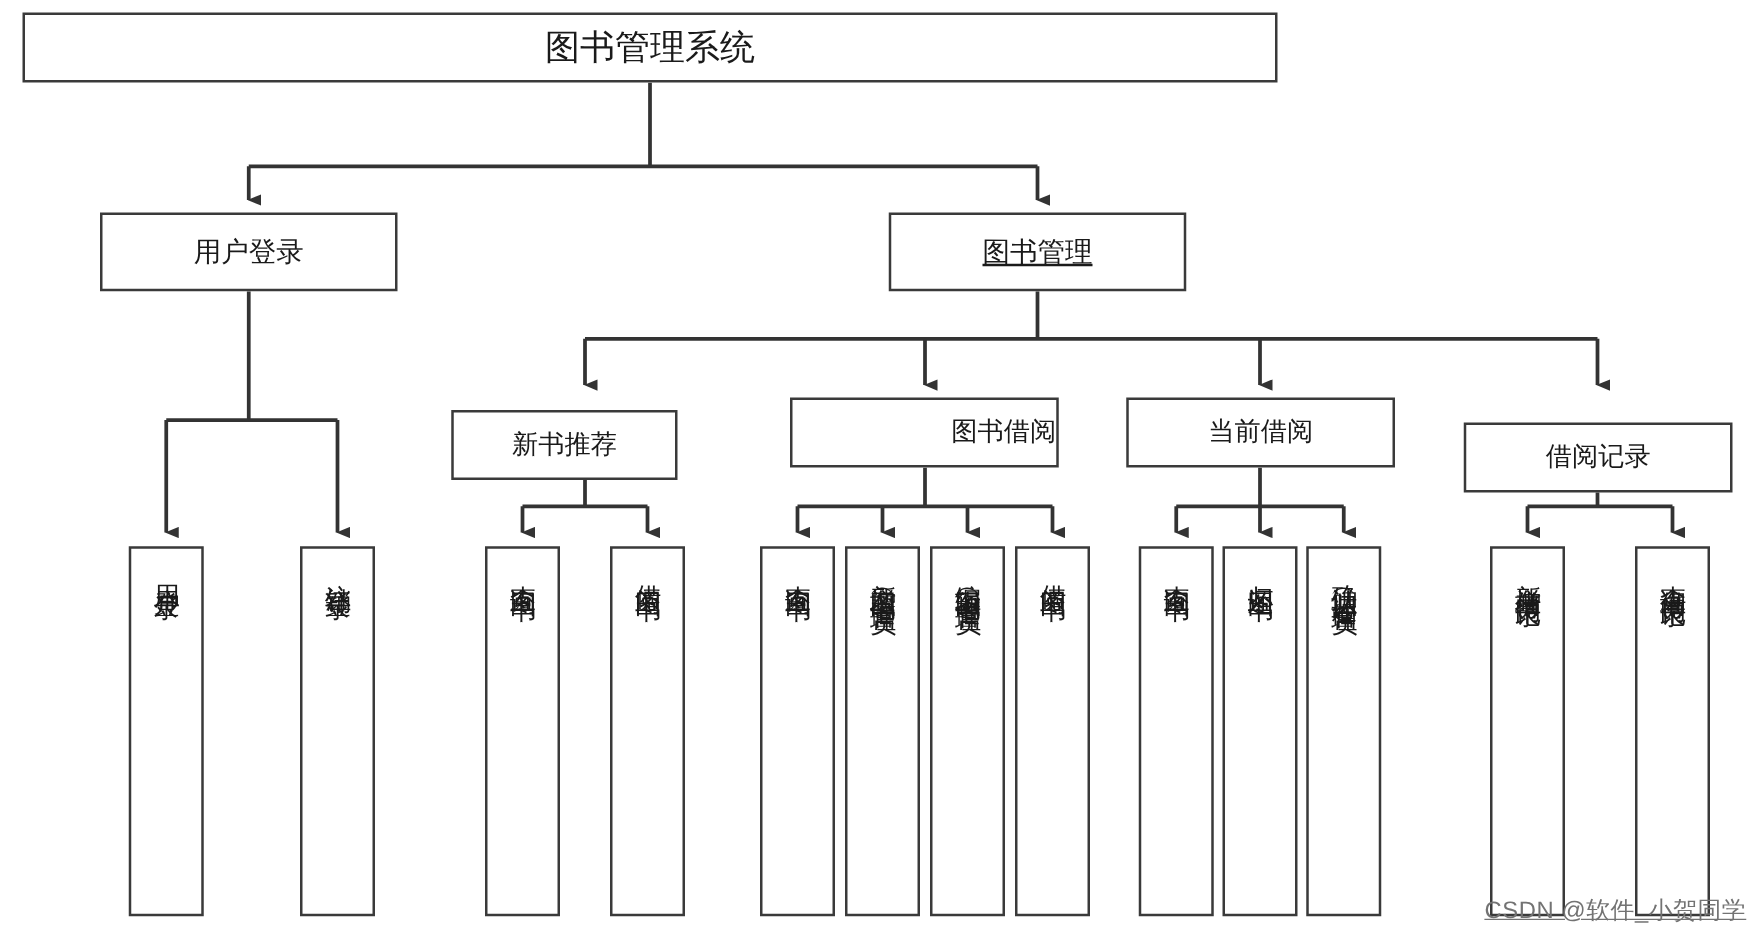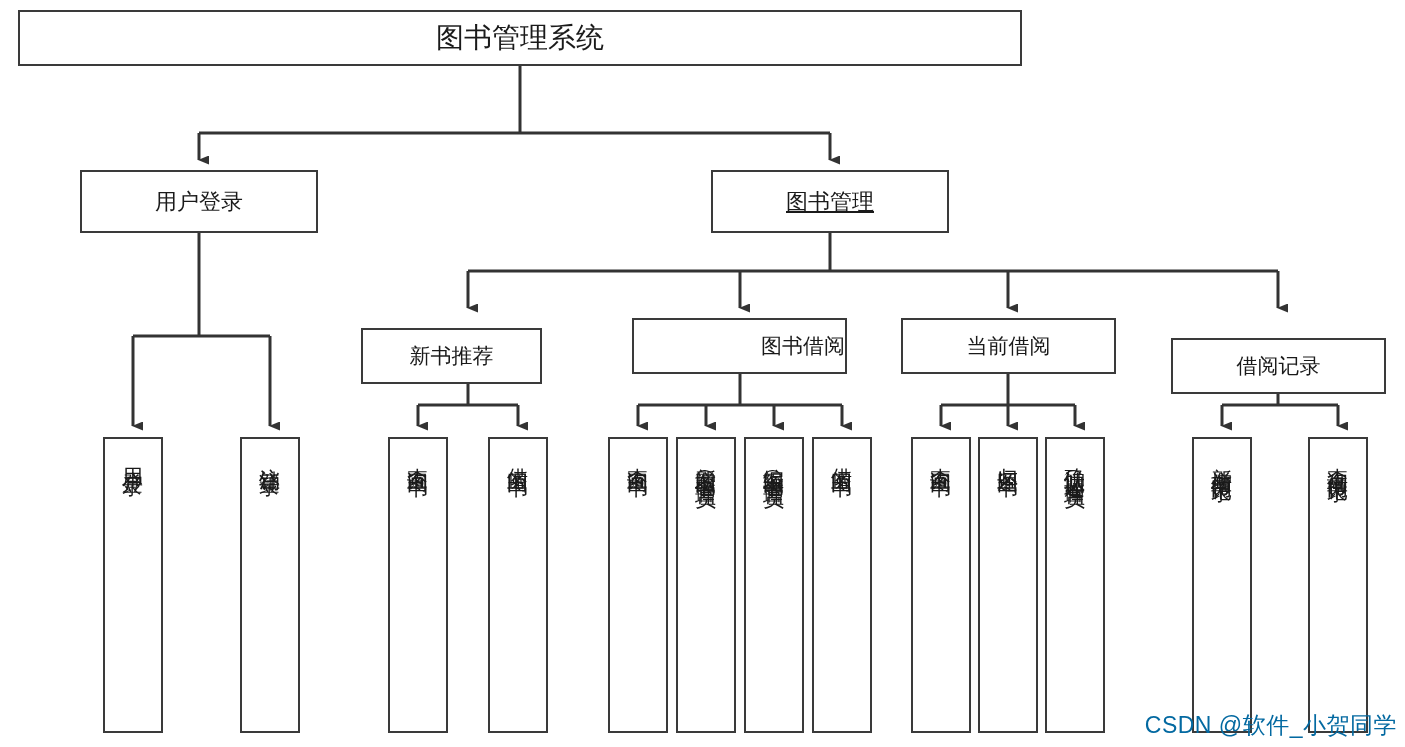--- a/index.html
+++ b/index.html
@@ -59,25 +59,26 @@
     writing-mode: vertical-rl;
     text-orientation: upright;
     font-size: 21px;
     letter-spacing: 3px;
     line-height: 1;
   }
   #watermark {
     position: absolute;
     right: 8px;
     bottom: 6px;
-    font-size: 23px;
-    color: #0369a1;
+    font-size: 19px;
+    color: #737373;
     letter-spacing: 0.5px;
     white-space: nowrap;
     pointer-events: none;
+    text-decoration: underline;
   }
 </style>
 </head>
 <body>
 
 <div id="diagram-canvas">
 
   <svg id="diagram-svg" viewBox="0 0 1405 747" xmlns="http://www.w3.org/2000/svg">
     <defs>
       <marker id="arrowhead" markerWidth="9" markerHeight="11" refX="4.5" refY="10" orient="auto" markerUnits="userSpaceOnUse">

